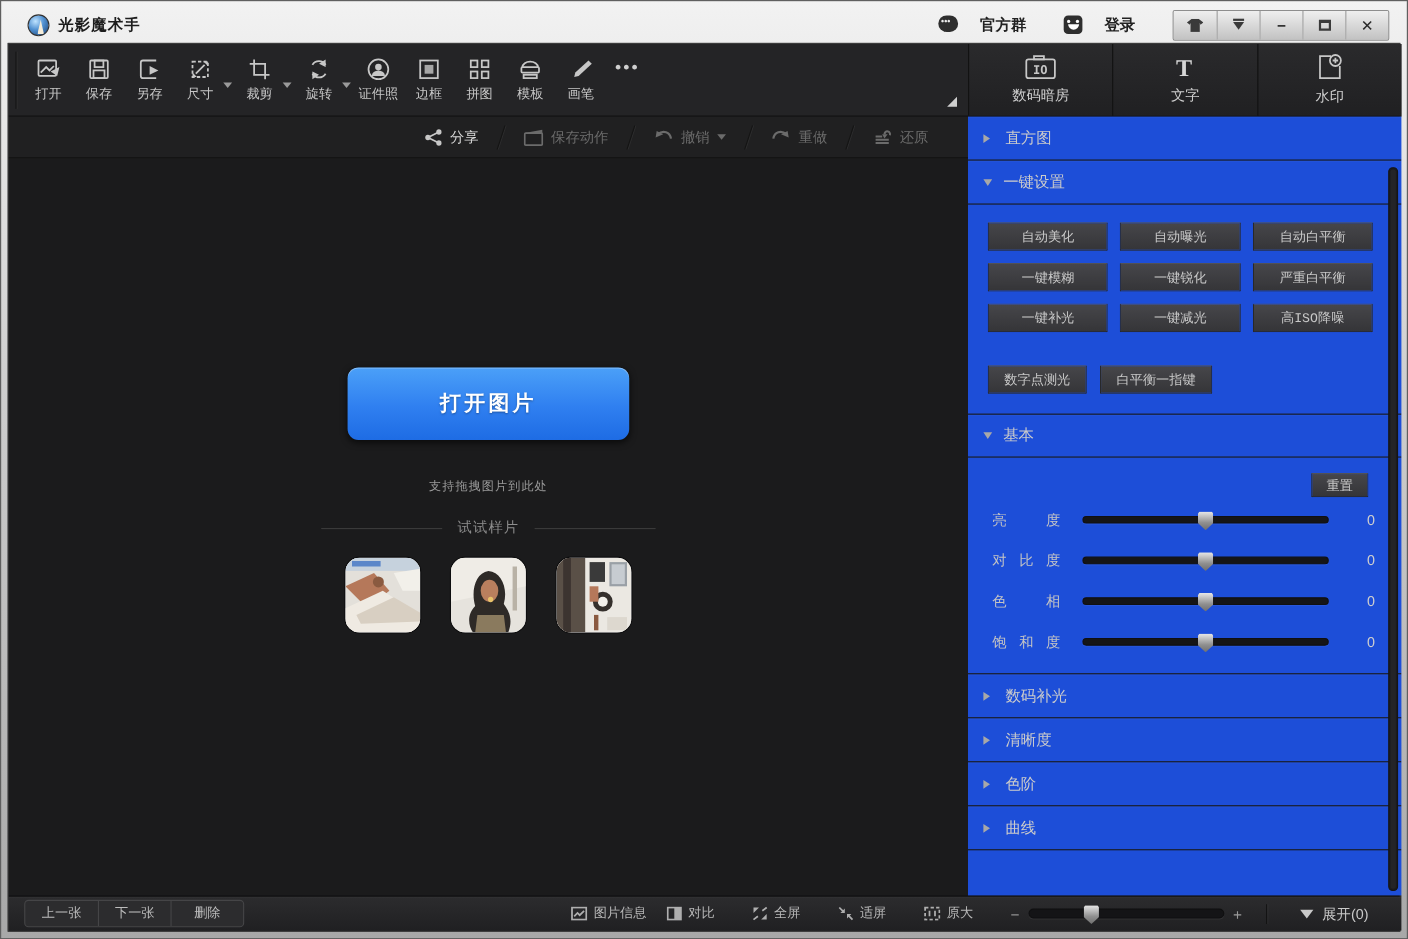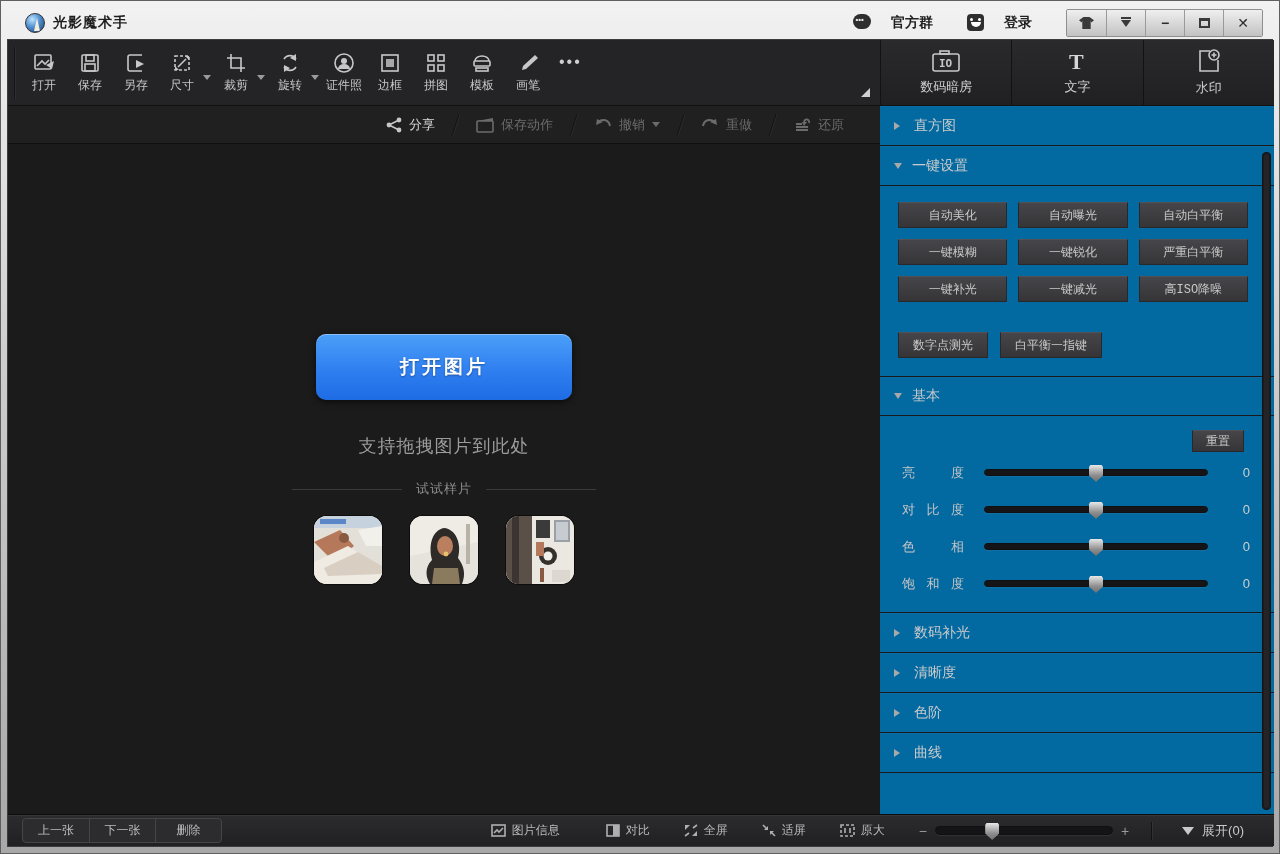--- a/index.html
+++ b/index.html
@@ -44,28 +44,28 @@
   
   .actionbar { grid-column:1; grid-row:2; background:#202021; border-bottom:1px solid #101010; display:flex; align-items:center; justify-content:flex-end; padding-right:16px; gap:0; }
   .act-item { display:flex; align-items:center; gap:7px; font-size:13px; padding:0 20px; height:100%; cursor:pointer;text-align:center; }
   .act-item.enabled { color:#d8d8d8; }
   .act-item.disabled { color:#6b6b6b; }
   .act-sep { width:1px; height:22px; background:#141414; box-shadow:1px 0 0 rgba(255,255,255,0.06); transform:skewX(-18deg); }
   .mini-drop { width:0; height:0; border:4px solid transparent; border-top:5px solid #6b6b6b; margin-top:4px; }
   
   .canvas { grid-column:1; grid-row:3; background:#1b1b1c; display:flex; flex-direction:column; align-items:center; position:relative; }
   .open-btn { margin-top:190px; width:256px; height:66px; border-radius:10px; background:linear-gradient(180deg,#4ba0f8 0%,#2f7ff0 55%,#1e6ce4 100%); box-shadow:0 2px 6px rgba(0,0,0,0.6), inset 0 1px 0 rgba(255,255,255,0.35); color:#fff; font-size:19px; font-weight:bold; letter-spacing:3px; display:flex; align-items:center; justify-content:center; cursor:pointer; text-shadow:0 1px 2px rgba(0,0,0,0.35); }
-  .drop-hint { margin-top:34px; color:#9b9b9b; font-size:18px; letter-spacing:1px; }
+  .drop-hint { margin-top:34px; color:#9b9b9b; font-size:11px; letter-spacing:1px; }
   .samples-title { margin-top:22px; display:flex; align-items:center; gap:14px; color:#8d8d8d; font-size:13px; letter-spacing:1px; }
   .samples-title::before,.samples-title::after { content:""; width:110px; height:1px; background:#3a3a3a; }
   .thumbs { margin-top:18px; display:flex; gap:28px; }
   .thumb { width:68px; height:68px; border-radius:13px; overflow:hidden; cursor:pointer; background:#ddd; box-shadow:0 0 0 1px rgba(0,0,0,0.5); }
   .thumb svg{display:block;}
   
-  .panel { grid-column:2; grid-row:2 / span 2; background:#0369a1; position:relative; overflow:hidden; font-size:14px; color:#cbcbcb; }
+  .panel { grid-column:2; grid-row:2 / span 2; background:#1d4ed8; position:relative; overflow:hidden; font-size:14px; color:#cbcbcb; }
   .sect-head { height:40px; display:flex; align-items:center; padding-left:14px; gap:10px; border-bottom:1px solid #191919; box-shadow:inset 0 1px 0 rgba(255,255,255,0.03); cursor:pointer; }
   .car-r { width:0; height:0; border:4px solid transparent; border-left:6px solid #a8a8a8; }
   .car-d { width:0; height:0; border:4px solid transparent; border-top:6px solid #a8a8a8; margin-top:4px; }
   .onekey-grid { display:grid; grid-template-columns:repeat(3,1fr); gap:11px 11px; padding:16px 26px 10px 18px;font-family:Liberation Mono, monospace; }
   .pbtn { height:26px; display:flex; align-items:center; justify-content:center; font-size:12px; color:#c9c9c9; background:linear-gradient(180deg,#46464a,#353538); border:1px solid #28282a; border-top-color:#515156; border-radius:1px; cursor:pointer; white-space:nowrap; }
   .extra-row { display:flex; gap:12px; padding:20px 18px 18px 18px; }
   .extra-row .pbtn { padding:0 14px; }
   .basic-body { padding:8px 0 10px 0; border-bottom:1px solid #191919; }
   .reset-row { display:flex; justify-content:flex-end; padding:6px 30px 2px 0; }
   .reset-btn { width:52px; height:22px; font-size:12px; }
@@ -429,21 +429,21 @@
         </div>
     </div>
 
     <div class="bottombar">
       <div class="nav-group">
         <div class="nav-btn">上一张</div>
         <div class="nav-btn">下一张</div>
         <div class="nav-btn">删除</div>
       </div>
       <div style="flex:1;"></div>
-      <div class="bb-item" style="margin-right:46px;">
+      <div class="bb-item" style="margin-right:18px;">
         <span class="bb-ico">
             <svg width="15" height="13" viewBox="0 0 15 13">
               <rect class="st" x="1" y="1" width="13" height="11"></rect>
               <path class="st" d="M3 9 L6 6 L8 8 L12 4"></path>
             </svg>
           </span>
         <span>图片信息</span>
       </div>
       <div class="bb-item" style="margin-right:34px;">
         <span class="bb-ico">

